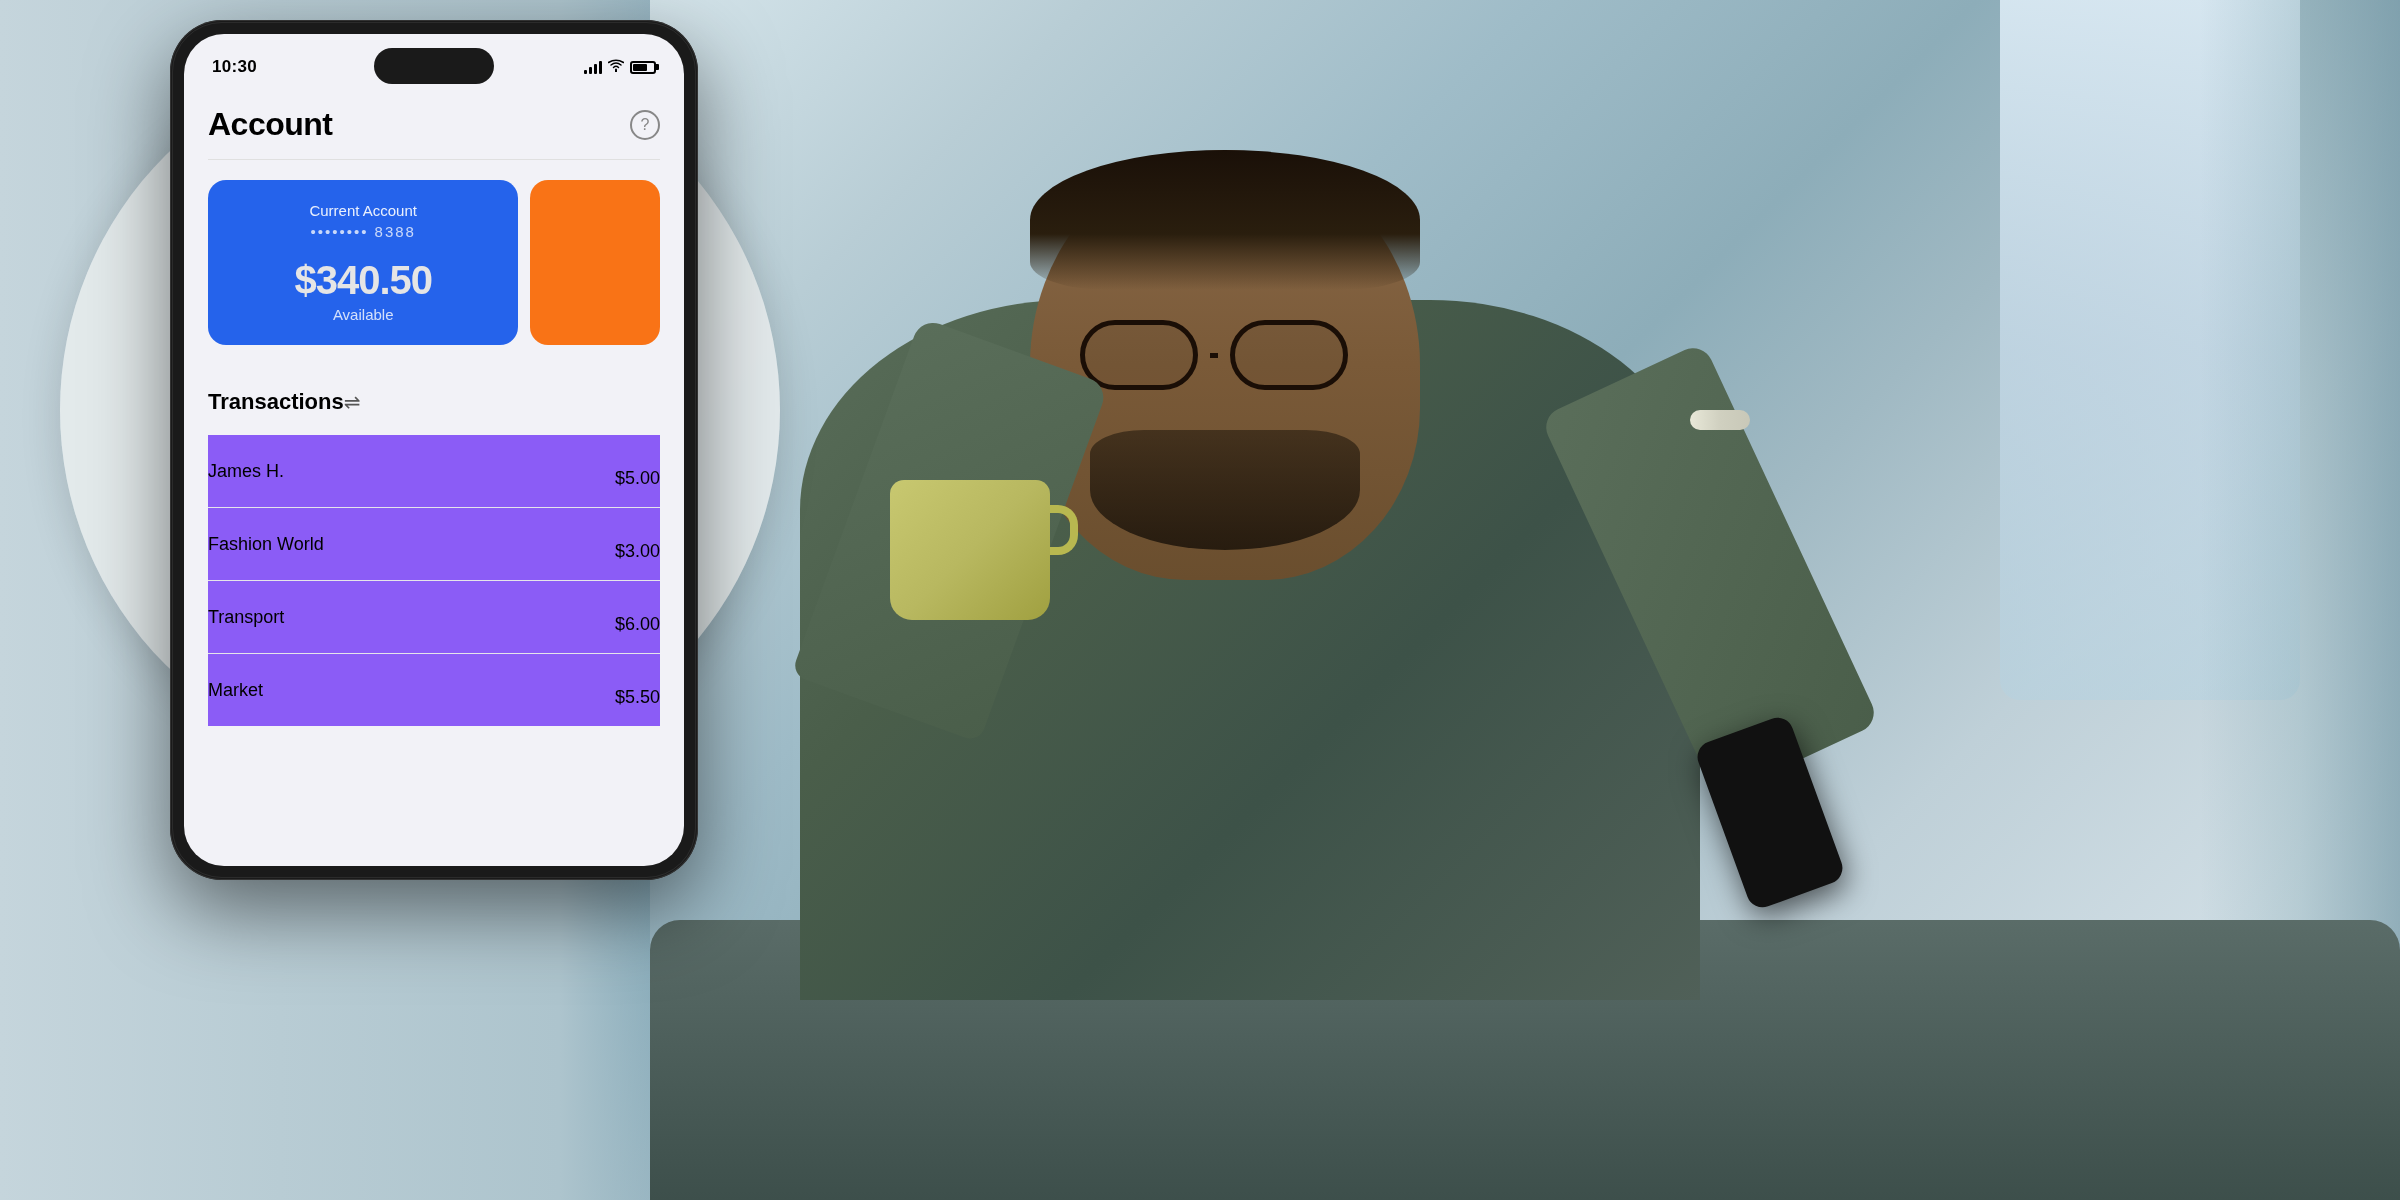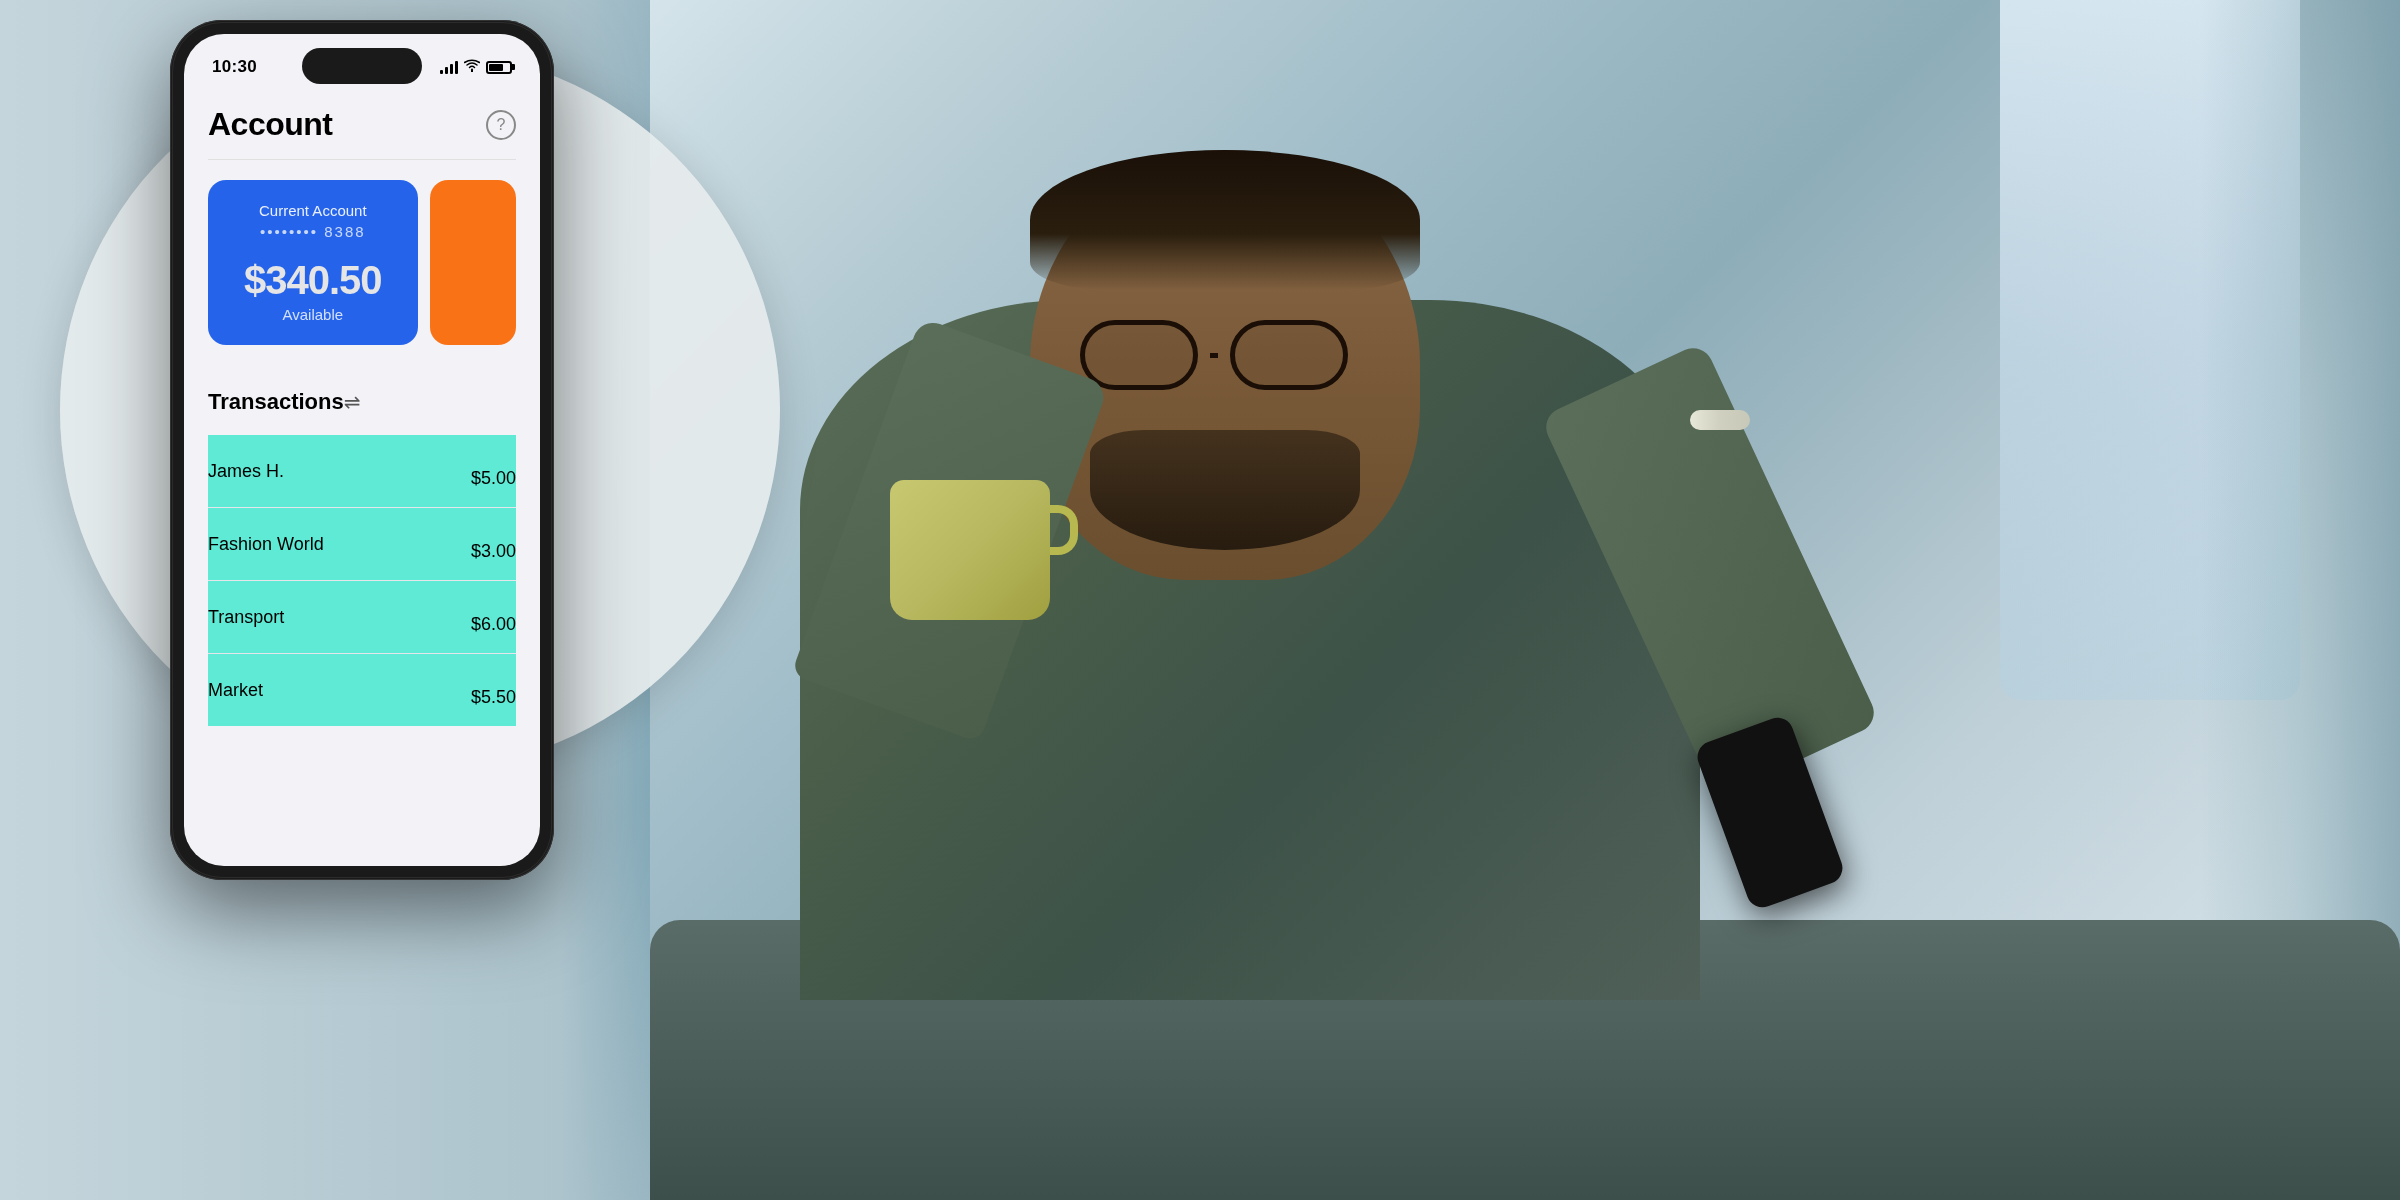--- a/index.html
+++ b/index.html
@@ -43,21 +43,21 @@
     .phone-wrapper {
       position: absolute;
       top: 20px;
       left: 170px;
       width: 440px;
       height: 860px;
       z-index: 15;
     }
 
     .phone-frame {
-      width: 384px;
+      width: 528px;
       height: 860px;
       background: #1a1a1a;
       border-radius: 52px;
       padding: 14px;
       box-shadow: 0 30px 80px rgba(0,0,0,0.5), inset 0 0 0 1px #333;
       position: relative;
     }
 
     .phone-screen {
       width: 100%;
@@ -252,21 +252,21 @@
       color: #000;
     }
 
     .filter-icon {
       font-size: 20px;
       color: #555;
       transform: rotate(0deg);
     }
 
     .transaction-list {
-      background: #5eead4;
+      background: #8b5cf6;
     }
 
     .transaction-item {
       display: flex;
       justify-content: space-between;
       align-items: center;
       padding: 18px 0;
       border-bottom: 1px solid #e5e5ea;
     }
 

